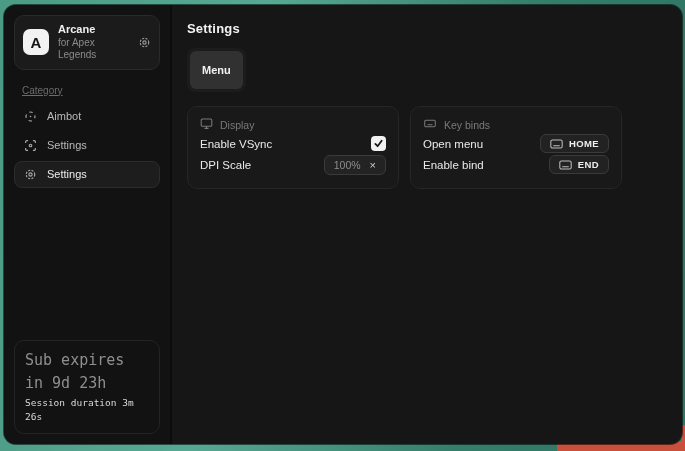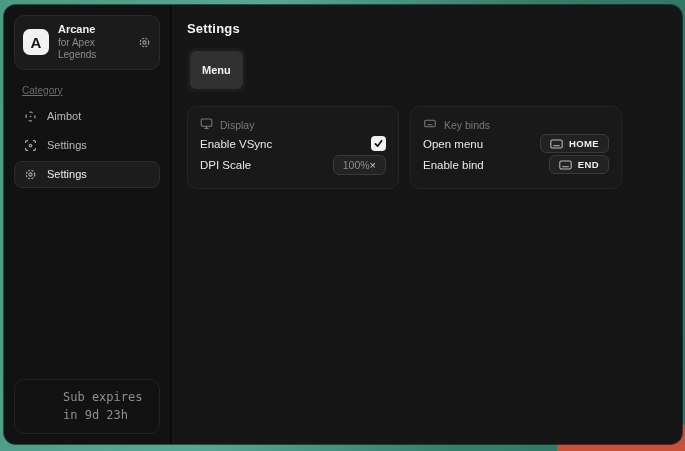--- a/index.html
+++ b/index.html
@@ -33,42 +33,42 @@
 
   .cat-label { color:#6c6c6d; font-size:10px; margin:15px 0 7px 8px;text-decoration:underline; }
   .nav { display:flex; flex-direction:column; gap:2px; }
   .nav-item { display:flex; align-items:center; gap:10px; padding:6px 8px;
     border-radius:8px; color:#b9b9ba; font-size:11px; border:1px solid transparent; cursor:default; }
   .nav-item.active { background:#1d1d1e; border-color:#2c2c2d; color:#ededee; }
   .nav-ico { display:flex; width:14px; justify-content:center; color:#a9a9aa; }
 
   .side-footer { margin-top:auto; border:1px solid #242425; border-radius:10px;
     padding:8px 10px; font-family:"DejaVu Sans Mono", monospace; line-height:1.55; }
-  .sf-1 { color:#8f8f90; font-size:12px;margin-left:38px; }
+  .sf-1 { color:#8f8f90; font-size:15px; }
   .sf-2 { color:#d9d9da; font-size:9.5px; }
 
   
   .main { flex:1; padding:16px 15px; }
   .page-title { color:#f2f2f2; font-size:13px; font-weight:bold; letter-spacing:.2px; }
   .tabbar { display:inline-flex; gap:2px; background:#1c1c1d; border-radius:8px;
     padding:3px; margin-top:12px; }
   .tab { padding:13px 12px; border-radius:6px; font-size:11px; color:#8b8b8c; cursor:default; }
   .tab.active { background:#313132; color:#f2f2f2; font-weight:bold; }
 
   .cards { display:flex; gap:11px; margin-top:14px; }
   .card { width:212px; background:#19191a; border:1px solid #262627; border-radius:10px;
     padding:10px 12px 13px; }
   .card-h { display:flex; align-items:center; gap:7px; color:#79797a; font-size:10.5px; }
   .card-h svg { color:#79797a; }
   .row { display:flex; align-items:center; justify-content:space-between;
     margin-top:2px; min-height:19px; color:#e9e9ea; font-size:11.5px; }
 
   .checkbox { width:15px; height:15px; background:#f2f2f2; border-radius:4px;
     display:flex; align-items:center; justify-content:center; cursor:default; }
-  .dpi-input { display:flex; align-items:center; background:#232324;
+  .dpi-input { display:flex; align-items:center; gap:9px; background:#232324;
     border:1px solid #3a3a3b; border-radius:6px; padding:3px 9px; cursor:text; }
   .dpi-val { color:#8d8d8e; font-size:10.5px; }
   .dpi-clear { color:#cdcdce; font-size:11px; line-height:1; cursor:default; }
 
   .keybind { display:flex; align-items:center; gap:6px; background:#222223;
     border:1px solid #3a3a3b; border-radius:6px; padding:3px 9px; cursor:default; }
   .kb-val { color:#ededee; font-size:9.5px; font-weight:bold; letter-spacing:.4px; }
   .keybind svg, .checkbox svg { display:block; }
 </style>
 </head>
@@ -127,20 +127,21 @@
             <circle cx="8" cy="8" r="5.2" stroke-dasharray="2.5 1.7"></circle>
               <circle cx="8" cy="8" r="2"></circle>
           </svg>
         </span>
         <span>Settings</span>
       </div>
     </div>
 
     <div class="side-footer">
       <div class="sf-1">Sub expires in 9d 23h</div>
+      <div class="sf-2">Session duration 3m 26s</div>
     </div>
   </div>
 
   <div class="main">
     <div class="page-title">Settings</div>
 
     <div class="tabbar">
       <div class="tab active">Menu</div>
     </div>
 

